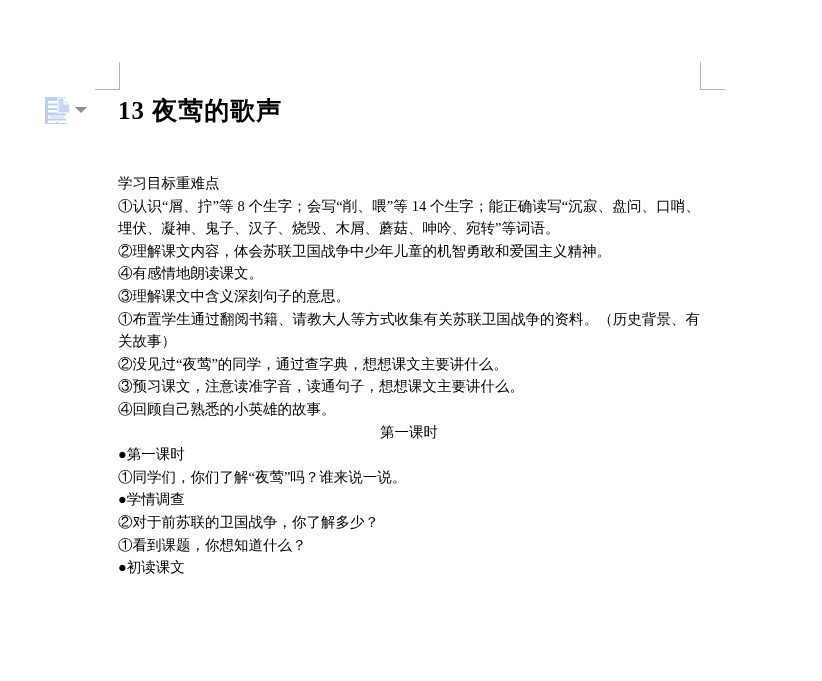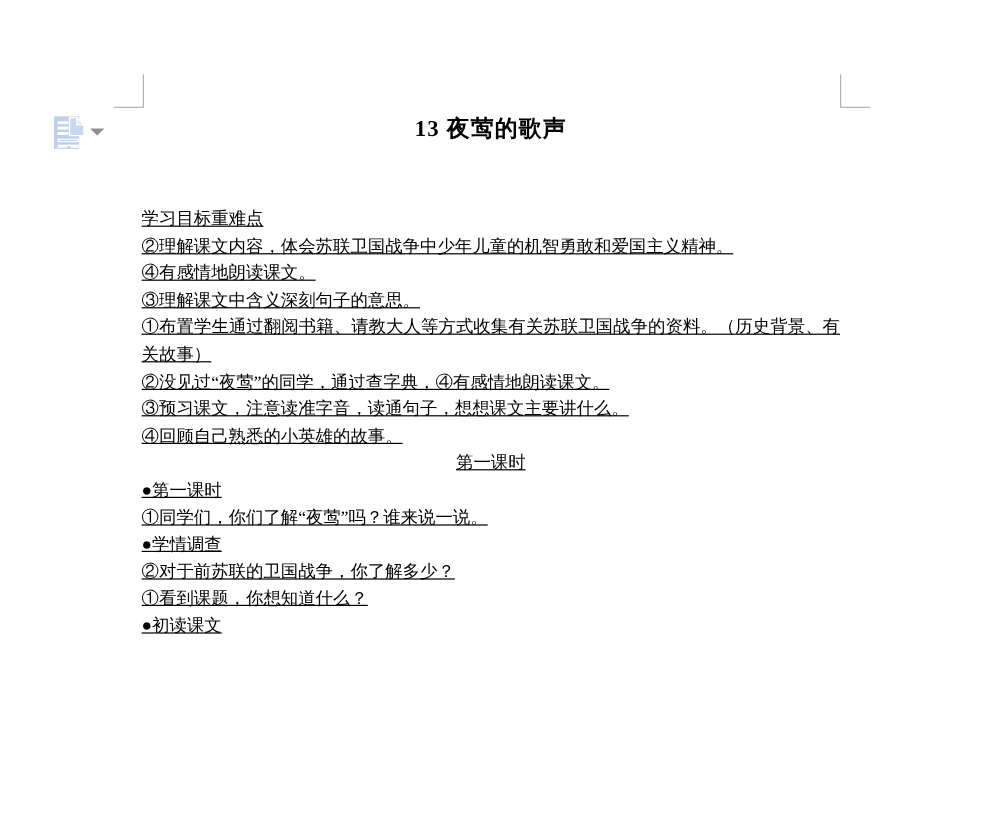--- a/index.html
+++ b/index.html
@@ -53,41 +53,39 @@
     border-left: 6px solid transparent;
     border-right: 6px solid transparent;
     border-top: 6px solid #8f8f8f;
   }
   
   .doc-title {
     position: absolute;
     left: 118px;
     top: 94px;
     width: 582px;
-    text-align: center;
-    font-size: 19px;
+    font-size: 25px;
     font-weight: bold;
     color: #000000;
     letter-spacing: 1px;
     white-space: nowrap;
   }
   .doc-body {
     position: absolute;
     left: 118px;
     top: 172px;
     width: 582px;
     font-size: 14.5px;
     line-height: 22.6px;
     color: #000000;
   }
   .doc-body p {
     margin: 0;
     padding: 0;
     text-align: justify;
-    text-decoration: underline;
   }
   .doc-body p.center {
     text-align: center;
   }
 </style>
 </head>
 <body>
 
 <div class="stage">
 
@@ -107,25 +105,26 @@
       <rect x="4" y="25.5" width="18" height="2.5" fill="#ffffff"></rect>
       <rect x="12" y="27" width="2.5" height="2" fill="#bcd0eb"></rect>
     </svg>
     <span class="drop-arrow"></span>
   </div>
 
   <div class="doc-title">13 夜莺的歌声</div>
 
   <div class="doc-body">
     <p>学习目标重难点</p>
+    <p>①认识“屑、拧”等 8 个生字；会写“削、喂”等 14 个生字；能正确读写“沉寂、盘问、口哨、埋伏、凝神、鬼子、汉子、烧毁、木屑、蘑菇、呻吟、宛转”等词语。</p>
     <p>②理解课文内容，体会苏联卫国战争中少年儿童的机智勇敢和爱国主义精神。</p>
     <p>④有感情地朗读课文。</p>
     <p>③理解课文中含义深刻句子的意思。</p>
     <p>①布置学生通过翻阅书籍、请教大人等方式收集有关苏联卫国战争的资料。（历史背景、有关故事）</p>
-    <p>②没见过“夜莺”的同学，通过查字典，④有感情地朗读课文。</p>
+    <p>②没见过“夜莺”的同学，通过查字典，想想课文主要讲什么。</p>
     <p>③预习课文，注意读准字音，读通句子，想想课文主要讲什么。</p>
     <p>④回顾自己熟悉的小英雄的故事。</p>
     <p class="center">第一课时</p>
     <p>●第一课时</p>
     <p>①同学们，你们了解“夜莺”吗？谁来说一说。</p>
     <p>●学情调查</p>
     <p>②对于前苏联的卫国战争，你了解多少？</p>
     <p>①看到课题，你想知道什么？</p>
     <p>●初读课文</p>
   </div>

